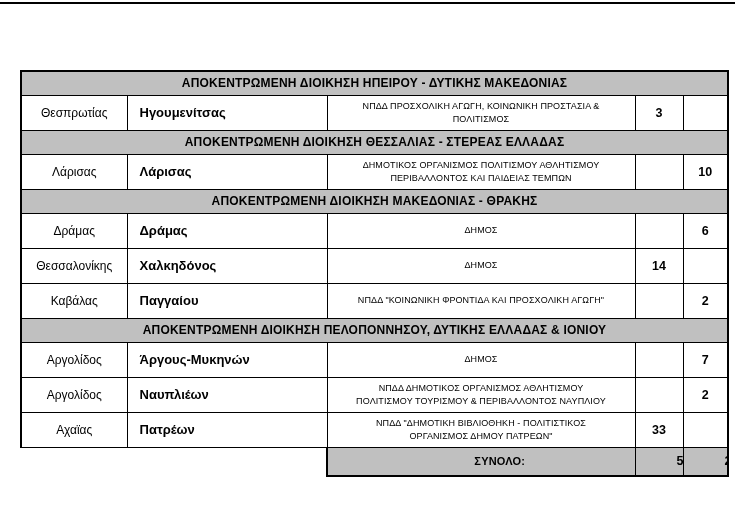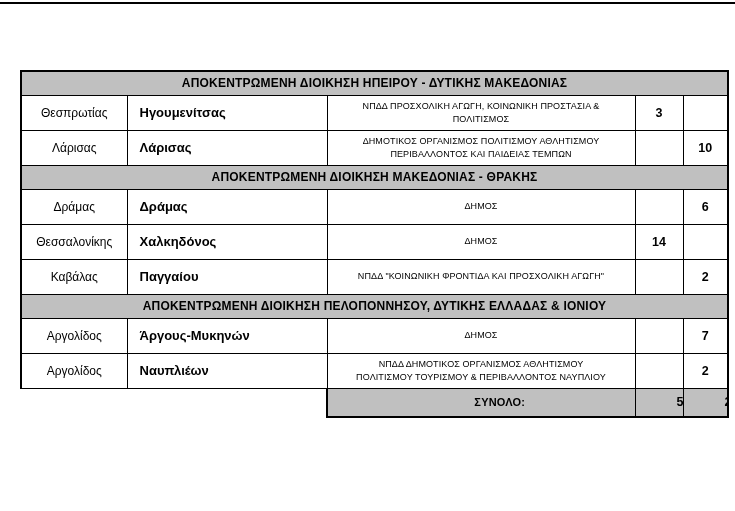--- a/index.html
+++ b/index.html
@@ -66,20 +66,23 @@
         <tr class="sec-row">
           <td class="sec bl2 br2 bt2" colspan="5">ΑΠΟΚΕΝΤΡΩΜΕΝΗ ΔΙΟΙΚΗΣΗ ΗΠΕΙΡΟΥ - ΔΥΤΙΚΗΣ ΜΑΚΕΔΟΝΙΑΣ</td>
         </tr>
         <tr class="data-row">
           <td class="pref bl2">Θεσπρωτίας</td>
           <td class="muni">Ηγουμενίτσας</td>
           <td class="org">ΝΠΔΔ ΠΡΟΣΧΟΛΙΚΗ ΑΓΩΓΗ, ΚΟΙΝΩΝΙΚΗ ΠΡΟΣΤΑΣΙΑ &amp; ΠΟΛΙΤΙΣΜΟΣ</td>
           <td class="num">3</td>
           <td class="num br2"></td>
         </tr>
+        <tr class="sec-row">
+          <td class="sec bl2 br2" colspan="5">ΑΠΟΚΕΝΤΡΩΜΕΝΗ ΔΙΟΙΚΗΣΗ ΘΕΣΣΑΛΙΑΣ - ΣΤΕΡΕΑΣ ΕΛΛΑΔΑΣ</td>
+        </tr>
         <tr class="data-row">
           <td class="pref bl2">Λάρισας</td>
           <td class="muni">Λάρισας</td>
           <td class="org">ΔΗΜΟΤΙΚΟΣ ΟΡΓΑΝΙΣΜΟΣ ΠΟΛΙΤΙΣΜΟΥ ΑΘΛΗΤΙΣΜΟΥ ΠΕΡΙΒΑΛΛΟΝΤΟΣ ΚΑΙ ΠΑΙΔΕΙΑΣ ΤΕΜΠΩΝ</td>
           <td class="num"></td>
           <td class="num br2">10</td>
         </tr>
         <tr class="sec-row">
           <td class="sec bl2 br2" colspan="5">ΑΠΟΚΕΝΤΡΩΜΕΝΗ ΔΙΟΙΚΗΣΗ ΜΑΚΕΔΟΝΙΑΣ - ΘΡΑΚΗΣ</td>
         </tr>
@@ -114,20 +117,27 @@
           <td class="num"></td>
           <td class="num br2">7</td>
         </tr>
         <tr class="data-row">
           <td class="pref bl2">Αργολίδος</td>
           <td class="muni">Ναυπλιέων</td>
           <td class="org">ΝΠΔΔ ΔΗΜΟΤΙΚΟΣ ΟΡΓΑΝΙΣΜΟΣ ΑΘΛΗΤΙΣΜΟΥ ΠΟΛΙΤΙΣΜΟΥ ΤΟΥΡΙΣΜΟΥ &amp; ΠΕΡΙΒΑΛΛΟΝΤΟΣ ΝΑΥΠΛΙΟΥ</td>
           <td class="num"></td>
           <td class="num br2">2</td>
         </tr>
+        <tr class="data-row">
+          <td class="pref bl2">Αχαϊας</td>
+          <td class="muni">Πατρέων</td>
+          <td class="org">ΝΠΔΔ "ΔΗΜΟΤΙΚΗ ΒΙΒΛΙΟΘΗΚΗ - ΠΟΛΙΤΙΣΤΙΚΟΣ ΟΡΓΑΝΙΣΜΟΣ ΔΗΜΟΥ ΠΑΤΡΕΩΝ"</td>
+          <td class="num">33</td>
+          <td class="num br2"></td>
+        </tr>
         <tr class="total-row">
           <td class="ghost" colspan="2"></td>
           <td class="total-label bl2 bb2">ΣΥΝΟΛΟ:</td>
           <td class="num gray bb2">52</td>
           <td class="num gray br2 bb2">210</td>
         </tr>
       </tbody>
   </table>
 </div>
 

